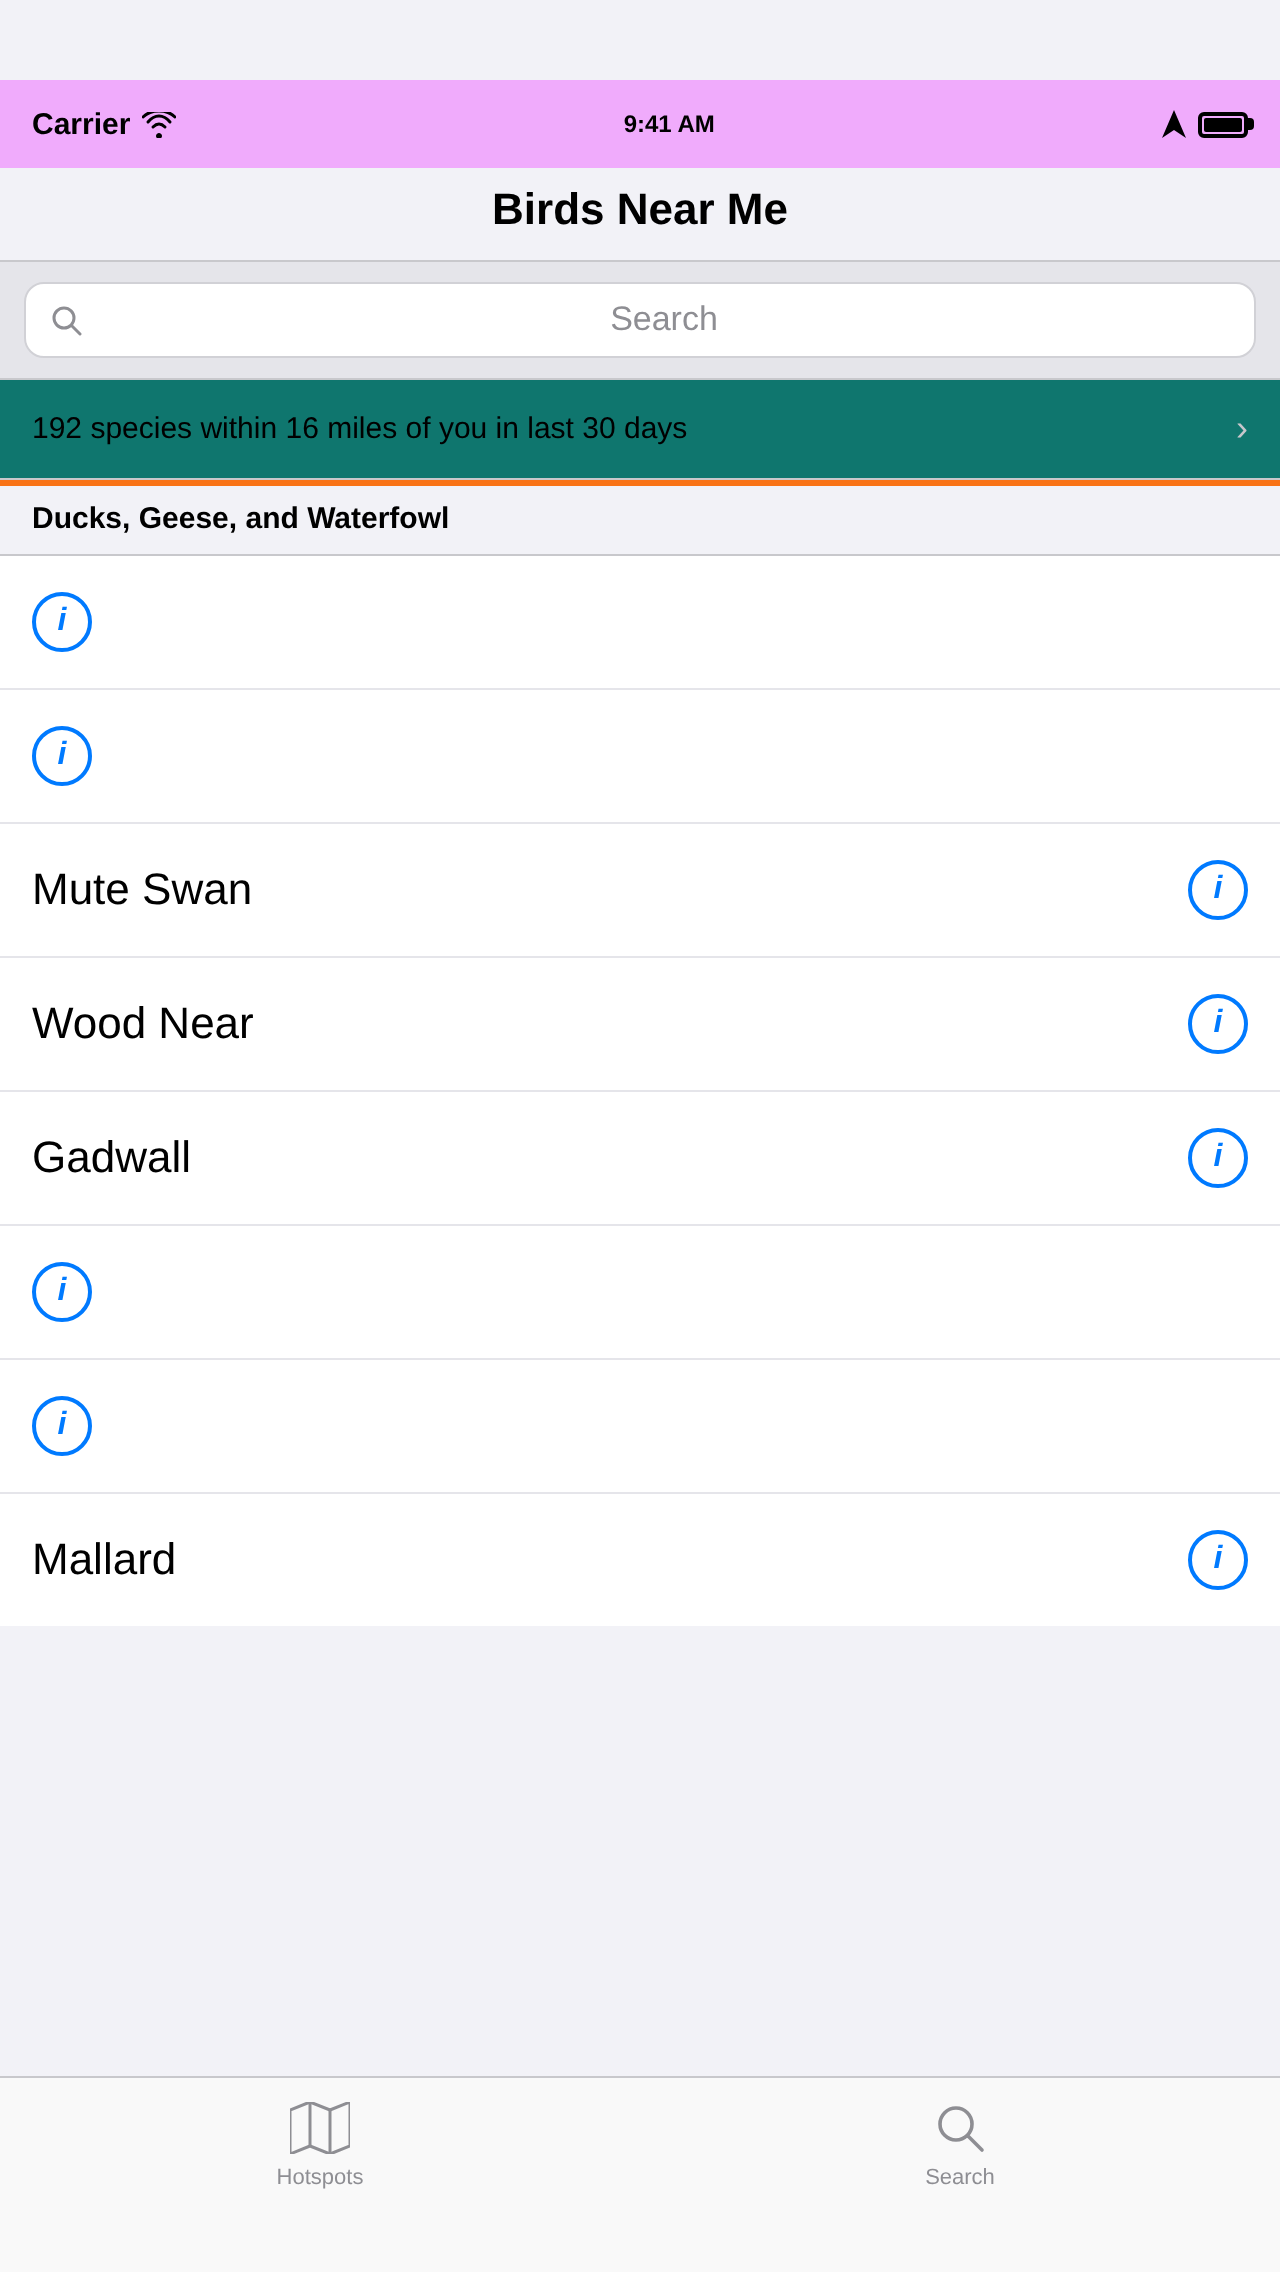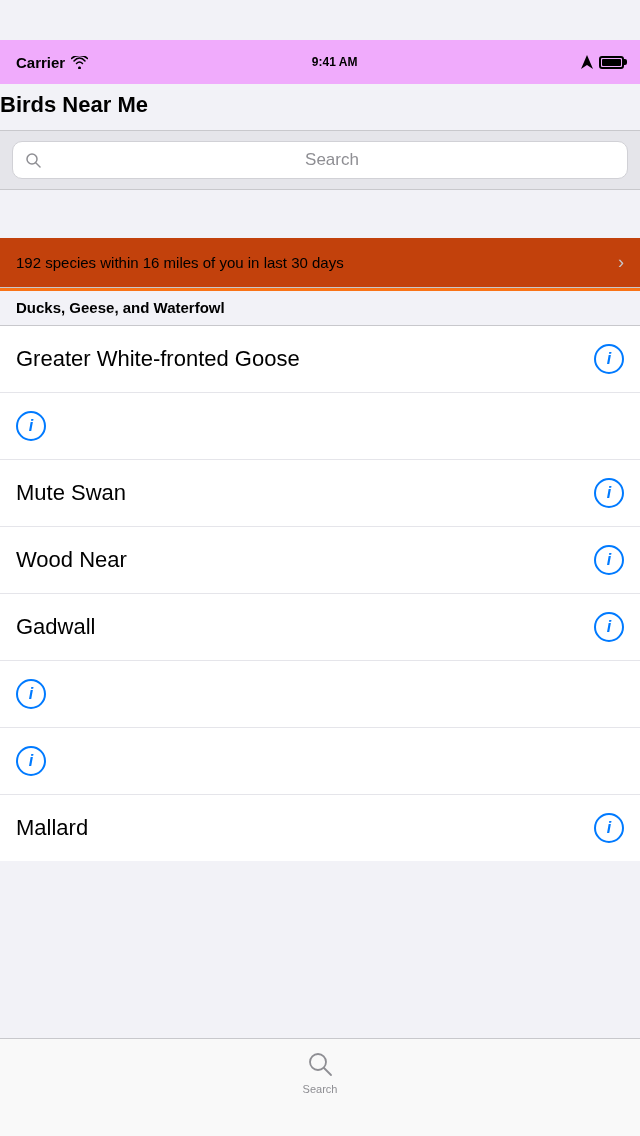--- a/index.html
+++ b/index.html
@@ -60,21 +60,21 @@
       height: 100%;
       background: #000;
       border-radius: 1px;
     }
 
     
     .header {
       width: 100%;
       background: #f2f2f7;
       padding: 8px 0 12px 0;
-      text-align: left;
+      text-align: center;
       border-bottom: 1px solid #c8c8cc;
     }
     .header-title {
       font-size: 22px;
       font-weight: 700;
       color: #000;
     }
 
     
     .search-container {
@@ -97,27 +97,26 @@
       font-size: 17px;
       color: #8e8e93;
       background: transparent;
       flex: 1;
       text-align: center;
     }
     .search-input::placeholder { color: #8e8e93; }
 
     
     .species-row {
-      background: #c2410c;
+      background: #0f766e;
       padding: 14px 16px;
       display: flex;
       align-items: center;
       justify-content: space-between;
       border-bottom: 1px solid #c8c8cc;
-      margin-top: 48px;
     }
     .species-text {
       font-size: 15px;
       color: #000;
       flex: 1;
       line-height: 1.4;
     }
     .chevron-right {
       color: #c7c7cc;
       font-size: 18px;
@@ -279,21 +278,20 @@
     <span class="chevron-right">›</span>
   </div>
 
   <div class="section-header">
     <span class="section-header-text">Ducks, Geese, and Waterfowl</span>
   </div>
 
   <div class="list">
 
   <div class="list-item">
-      <span class="bird-name">Greater White-fronted Goose</span>
       <button class="info-button">
           <i>i</i>
         </button>
     </div>
       <div class="list-item">
       <button class="info-button">
           <i>i</i>
         </button>
     </div>
       <div class="list-item">
@@ -330,20 +328,31 @@
           <i>i</i>
         </button>
     </div>
     </div>
 
 </div>
 
 <div class="tab-bar">
 
 
+  <div class="tab-item">
+    <div class="tab-icon">
+      <svg width="30" height="26" viewBox="0 0 30 26" fill="none">
+
+        <polygon points="0,4 10,0 20,4 30,0 30,22 20,26 10,22 0,26" fill="none" stroke="#8e8e93" stroke-width="1.5" stroke-linejoin="round"></polygon>
+        <line x1="10" y1="0" x2="10" y2="22" stroke="#8e8e93" stroke-width="1.5"></line>
+        <line x1="20" y1="4" x2="20" y2="26" stroke="#8e8e93" stroke-width="1.5"></line>
+      </svg>
+    </div>
+    <span class="tab-label">Hotspots</span>
+  </div>
 
 
   <div class="tab-item">
     <div class="tab-icon">
       <svg width="26" height="26" viewBox="0 0 26 26" fill="none">
         <circle cx="11" cy="11" r="8" stroke="#8e8e93" stroke-width="1.8"></circle>
         <line x1="17" y1="17" x2="24" y2="24" stroke="#8e8e93" stroke-width="1.8" stroke-linecap="round"></line>
       </svg>
     </div>
     <span class="tab-label">Search</span>

